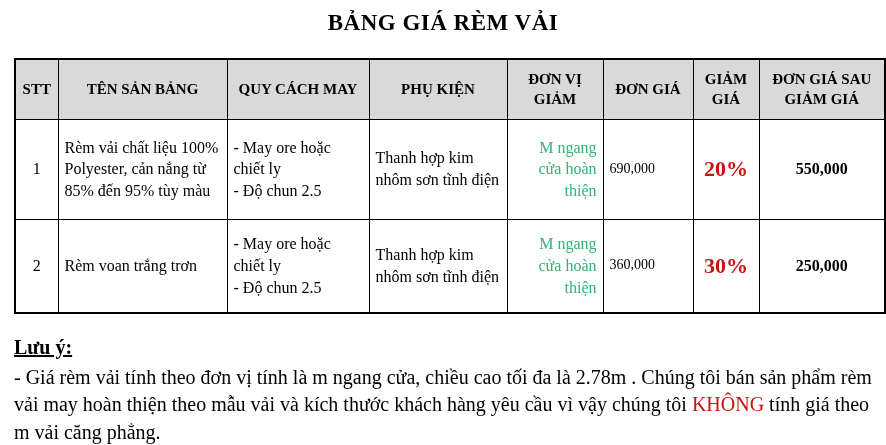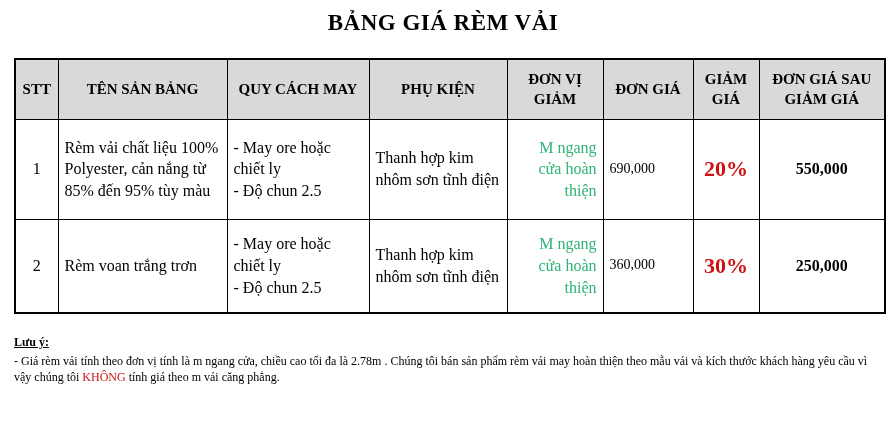--- a/index.html
+++ b/index.html
@@ -68,21 +68,21 @@
   }
   td.c-final{
     text-align:center;
     font-size:16px;
     font-weight:bold;
   }
   .spec-line{display:block;}
   .notes{
     margin:20px 0 0 14px;
     width:862px;
-    font-size:12px;
+    font-size:20px;
     line-height:1.38;
   }
   .notes-heading{
     font-weight:bold;
     text-decoration:underline;
     display:inline-block;
     margin-bottom:2px;
   }
   .note-highlight{
     color:var(--red);

